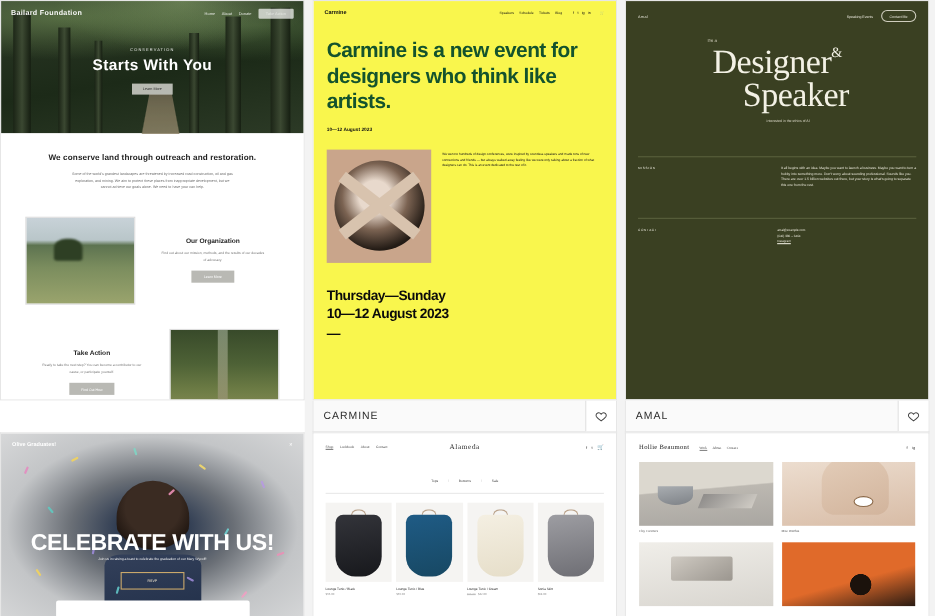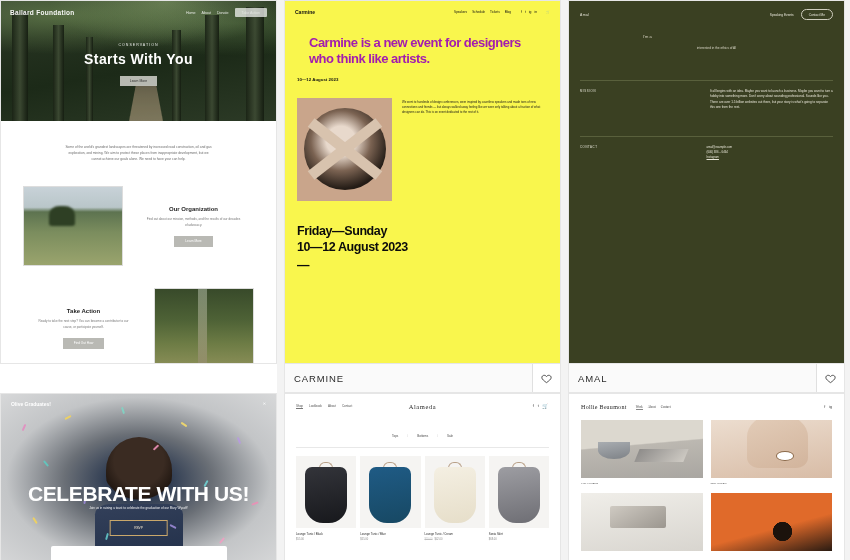--- a/index.html
+++ b/index.html
@@ -95,22 +95,22 @@
   
   .carmine { background: #f9f64d; height: 100%; position: relative; padding: 0; }
   .carmine-nav { display: flex; align-items: center; justify-content: space-between; padding: 8px 10px 0; }
   .carmine-logo { font-size: 5px; font-weight: 700; color: #111; }
   .carmine-links { display: flex; align-items: center; gap: 5px; }
   .carmine-links span { font-size: 3.1px; color: #111; }
   .carmine-social { display: flex; gap: 3px; margin-left: 5px; align-items: center; }
   .carmine-social i { font-style: normal; font-size: 3.4px; color: #111; }
   .carmine-cart { margin-left: 4px; font-size: 4px; color: #111; opacity: .5; }
   .carmine-h1 {
-    padding: 20px 24px 0; font-size: 13px; font-weight: 700;
-    line-height: 1.22; letter-spacing: -.5px; color: #a21caf;
+    padding: 20px 12px 0; font-size: 19px; font-weight: 700;
+    line-height: 1.22; letter-spacing: -.5px; color: #14532d;
   }
   .carmine-date { padding: 10px 12px 0; font-size: 4.4px; font-weight: 700; color: #111; }
   .carmine-mid { display: flex; gap: 10px; padding: 16px 12px 0; }
   .carmine-img {
     width: 95px; height: 103px; background: #c9a58b; position: relative; overflow: hidden;
   }
   .carmine-face {
     position: absolute; left: 50%; top: 50%; transform: translate(-50%,-50%);
     width: 82px; height: 82px; border-radius: 50%;
     background: radial-gradient(circle at 45% 40%, #e8d9cc 0 22%, #7b6352 45%, #241c16 72%, #15100c 100%);
@@ -297,20 +297,21 @@
               <span class="bailard-navbtn">Take Action</span>
             </div>
           </div>
           <div class="bailard-hero-center">
             <div class="bailard-eyebrow">CONSERVATION</div>
             <div class="bailard-h1">Starts With You</div>
             <div class="bailard-btn">Learn More</div>
           </div>
         </div>
         <div class="bailard-body">
+          <div class="bailard-h2">We conserve land through outreach and restoration.</div>
           <div class="bailard-p">Some of the world's grandest landscapes are threatened by increased road construction, oil and gas exploration, and mining. We aim to protect these places from inappropriate development, but we cannot achieve our goals alone. We need to have your can help.</div>
           <div class="bailard-split">
             <div class="bl-img hill"></div>
             <div class="bl-txt">
               <div class="bl-h3">Our Organization</div>
               <div class="bl-p">Find out about our mission, methods, and the results of our decades of advocacy.</div>
               <div class="bl-btn">Learn More</div>
             </div>
           </div>
           <div class="bailard-split rev">
@@ -348,21 +349,21 @@
           <div class="carmine-date">10—12 August 2023</div>
           <div class="carmine-mid">
             <div class="carmine-img">
               <div class="carmine-face"></div>
               <div class="carmine-bar1"></div>
               <div class="carmine-bar2"></div>
             </div>
             <div class="carmine-copy">We went to hundreds of design conferences, were inspired by countless speakers and made tons of new connections and friends — but always walked away feeling like we were only talking about a fraction of what designers can do. This is an event dedicated to the rest of it.</div>
           </div>
           <div class="carmine-foot">
-            <div class="carmine-foot-l">Friday—Sunday</div>
+            <div class="carmine-foot-l">Thursday—Sunday</div>
             <div class="carmine-foot-l">10—12 August 2023</div>
             <div class="carmine-dash">—</div>
           </div>
         </div>
       </div>
       <div class="caption-bar">
         <div class="caption-name">CARMINE</div>
         <div class="fav-btn">
           <svg viewBox="0 0 24 24" fill="none" stroke="#444" stroke-width="2">
               <path d="M12 21s-7-4.7-9.3-8.2C1 10 2 6.4 5.2 5.3 7.6 4.5 10.3 5.4 12 7.7c1.7-2.3 4.4-3.2 6.8-2.4C22 6.4 23 10 21.3 12.8 19 16.3 12 21 12 21z"></path>
@@ -376,20 +377,24 @@
         <div class="amal">
           <div class="amal-nav">
             <div class="amal-logo">Amal</div>
             <div class="amal-right">
               <span>Speaking Events</span>
               <span class="amal-contact">Contact Me</span>
             </div>
           </div>
           <div class="amal-hero">
             <div class="amal-ima">I'm a</div>
+            <div class="amal-title">
+              <span>Designer</span><span class="amp">&amp;</span>
+              <span class="l2">Speaker</span>
+            </div>
             <div class="amal-sub">interested in the ethics of AI</div>
           </div>
           <div class="amal-sec">
             <div class="amal-label">MISSION</div>
             <div class="amal-para">It all begins with an idea. Maybe you want to launch a business. Maybe you want to turn a hobby into something more. Don't worry about sounding professional. Sounds like you. There are over 1.5 billion websites out there, but your story is what's going to separate this one from the rest.</div>
           </div>
           <div class="amal-sec2">
             <div class="amal-label">CONTACT</div>
             <div class="amal-contacts">
               <div>amal@example.com</div>

